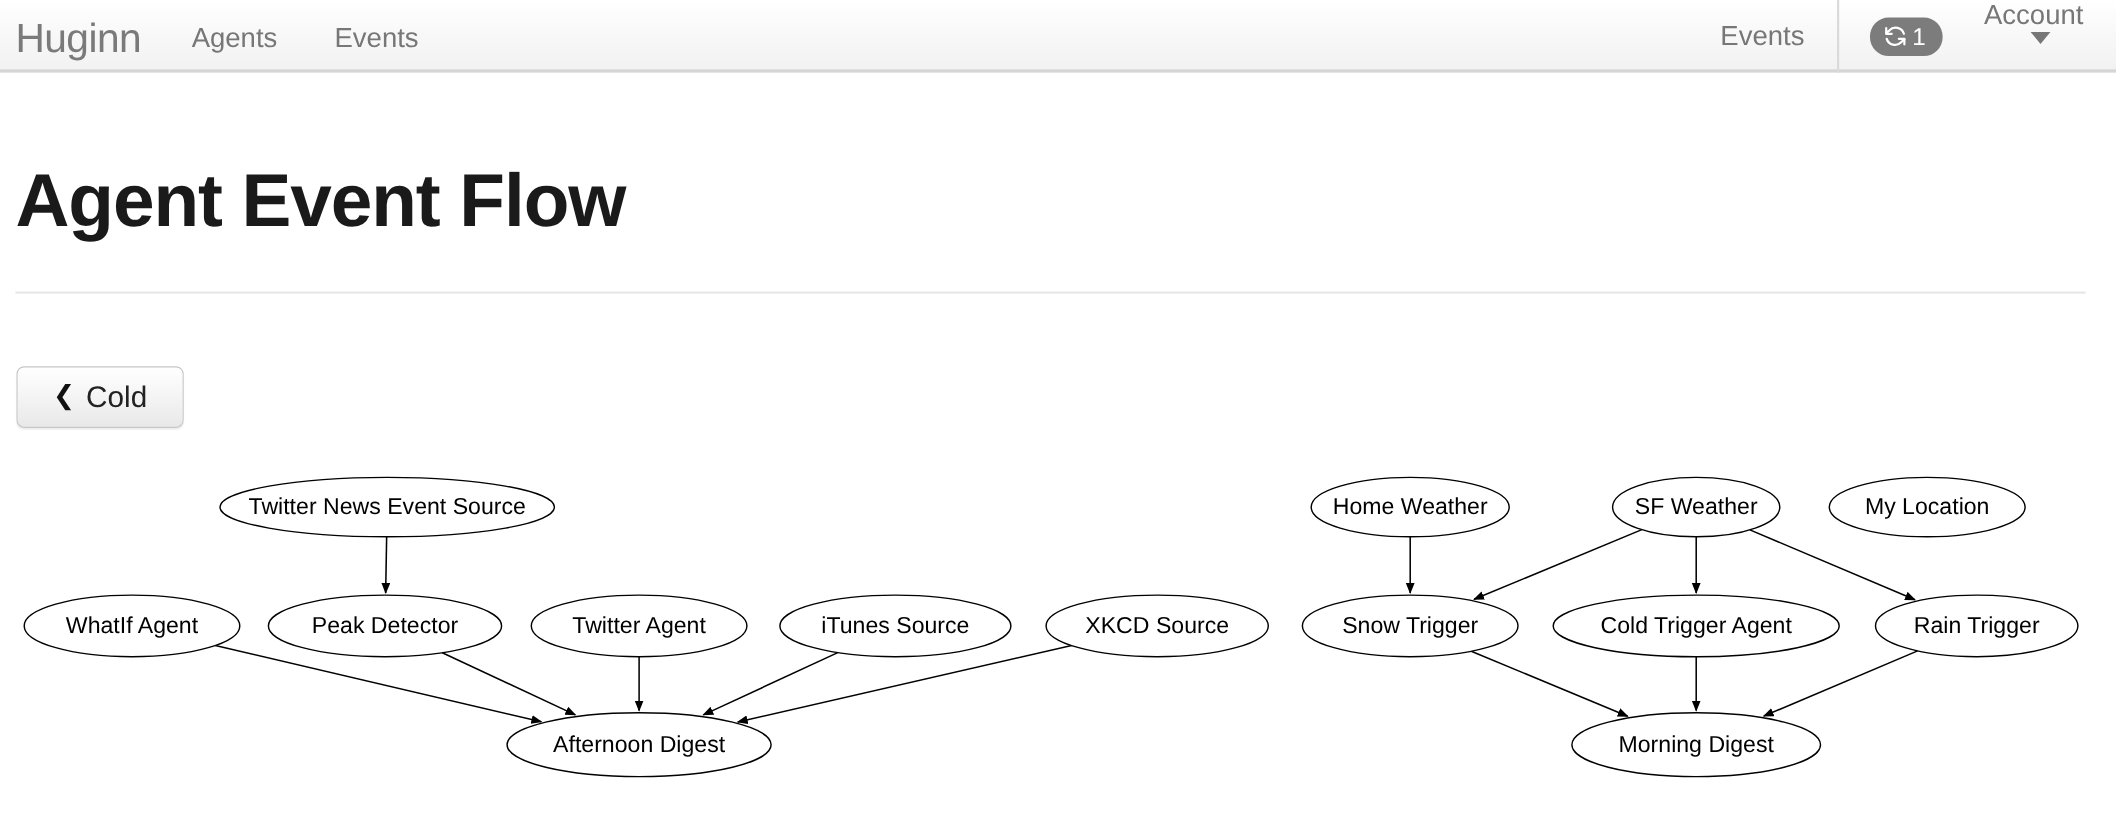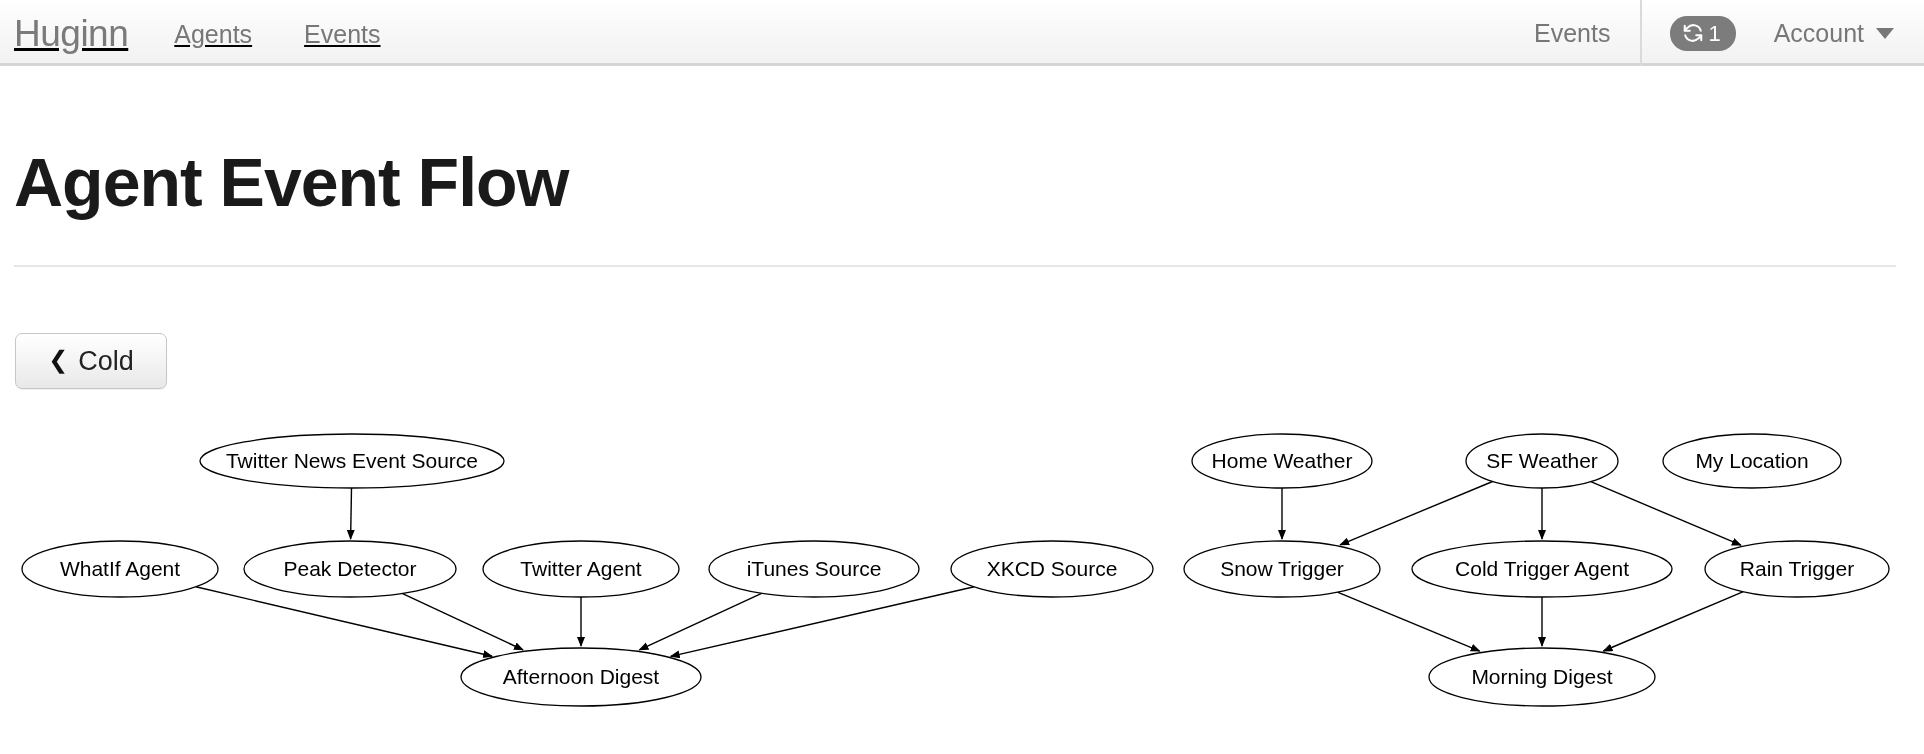--- a/index.html
+++ b/index.html
@@ -17,23 +17,22 @@
     top: 0; left: 0;
     width: 1924px;
     height: 66px;
     background: linear-gradient(to bottom, #ffffff 0%, #f8f8f8 50%, #f2f2f2 100%);
     border-bottom: 3px solid #d5d5d5;
     display: flex;
     align-items: stretch;
   }
   .nav-left {
     display: flex;
-    align-items: center;
+    align-items: flex-end;
     height: 68px;
-    text-decoration: underline;
   }
   .brand {
     font-size: 37px;
     color: #7a7a7a;
     font-weight: 400;
     padding: 0 20px 0 14px;
     line-height: 66px;
     text-decoration: none;
     letter-spacing: -0.5px;
   }
@@ -87,20 +86,21 @@
     vertical-align: middle;
   }
   .account-link {
     display: flex;
     align-items: center;
     font-size: 25px;
     color: #777777;
     padding: 0 30px 0 10px;
     height: 66px;
     text-decoration: none;
+    flex-direction: column;
   }
 
   
   .page {
     position: absolute;
     top: 66px; left: 0;
     width: 1924px;
     height: 688px;
   }
   .page-title {

